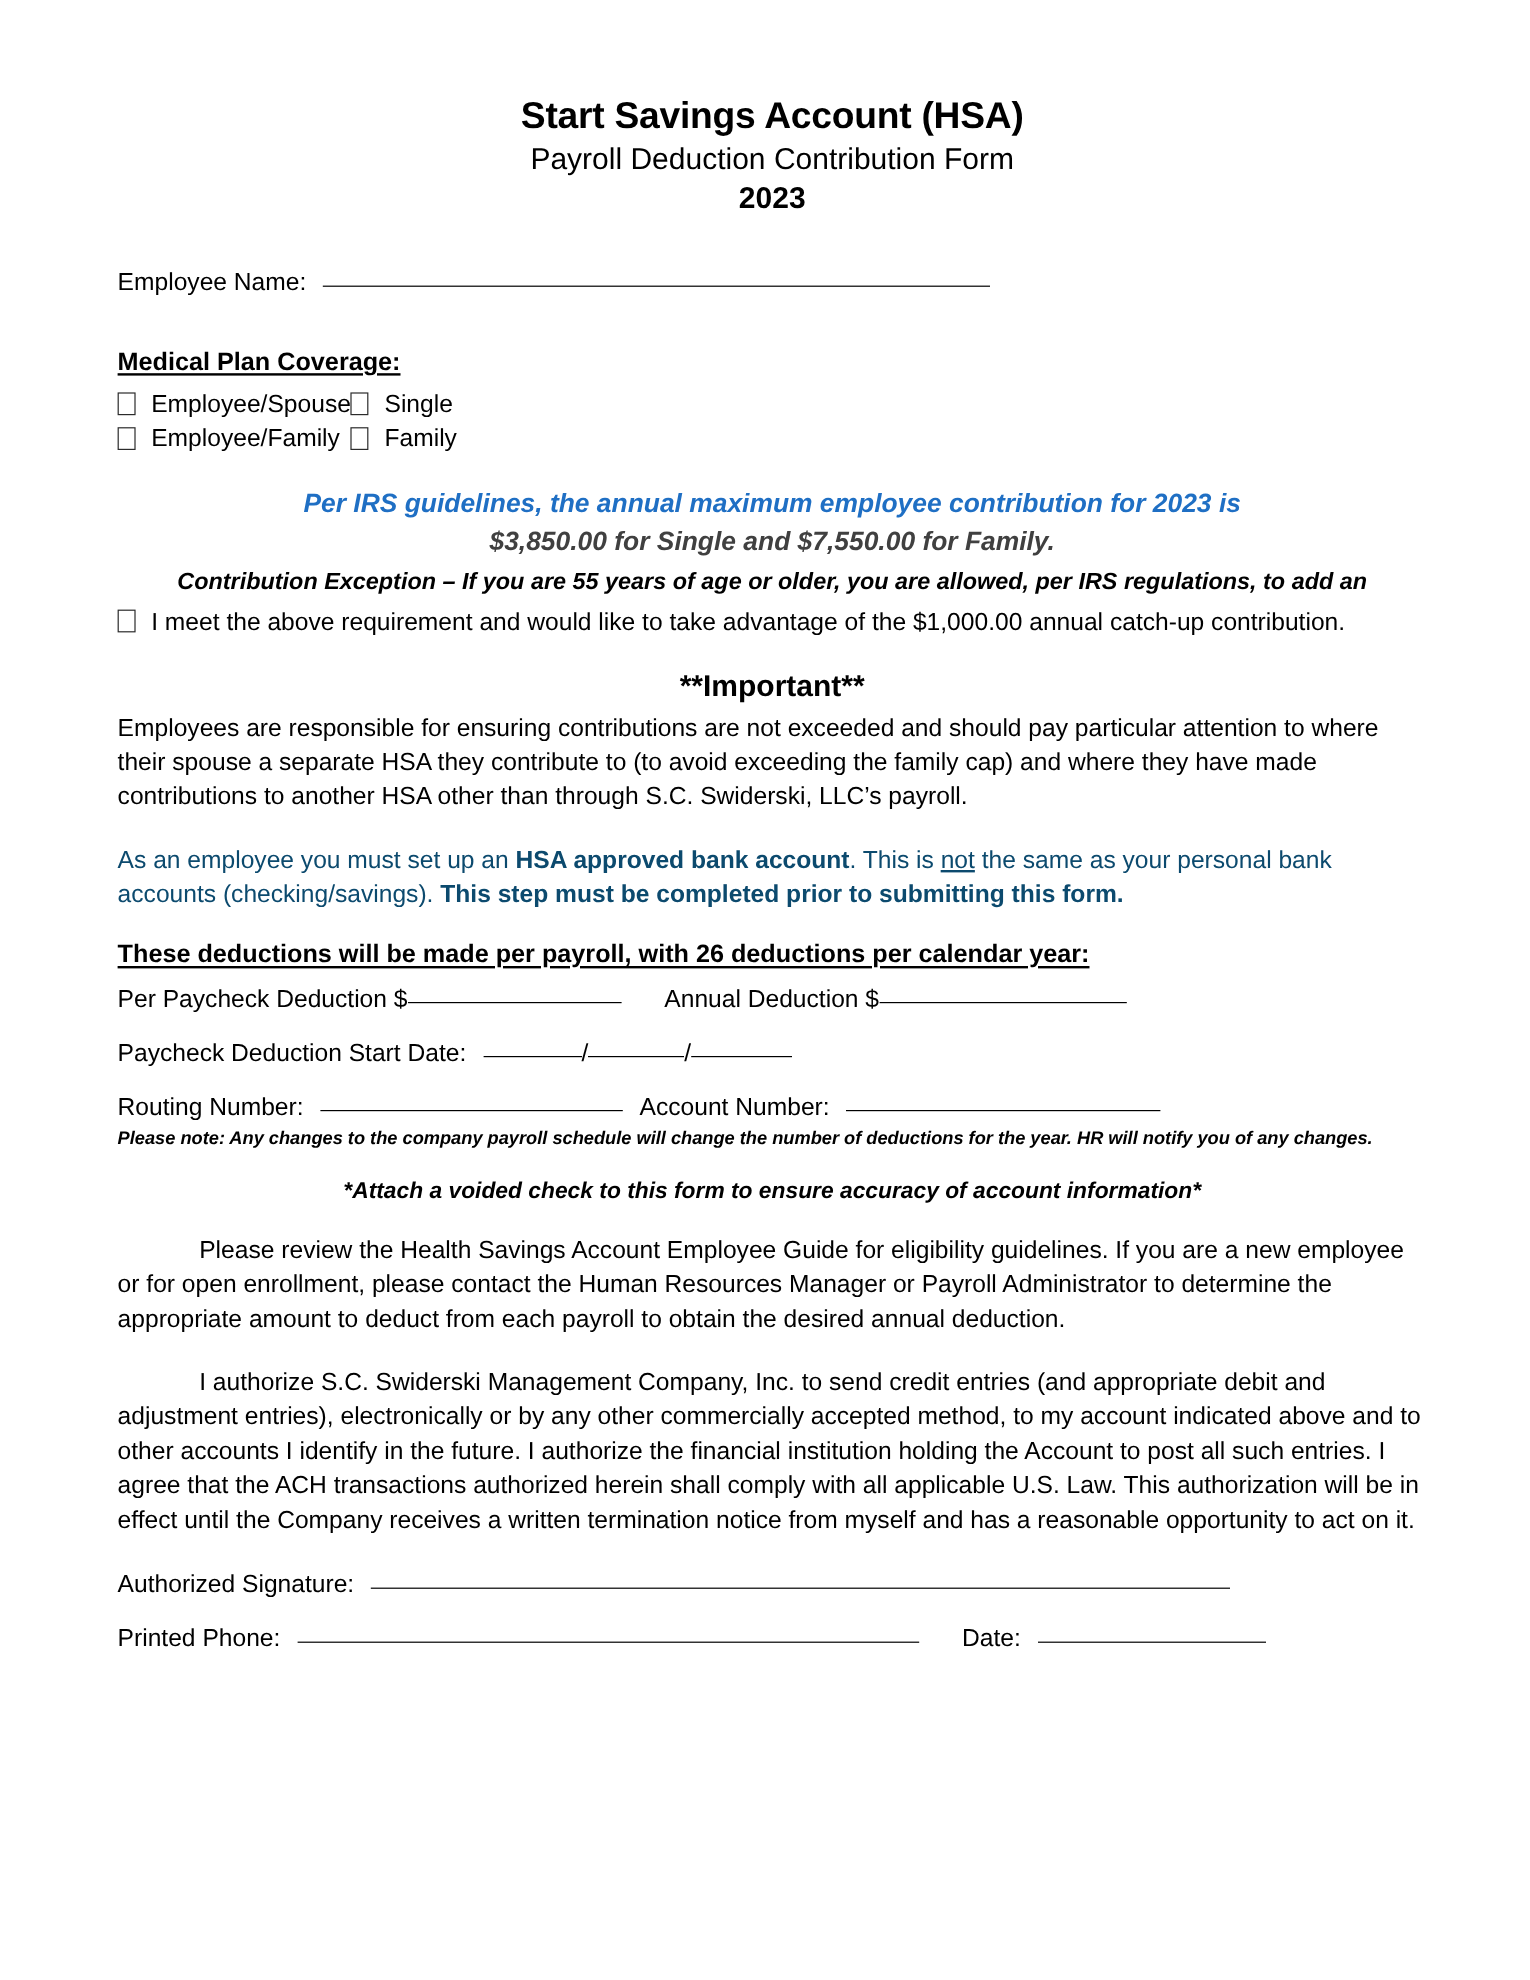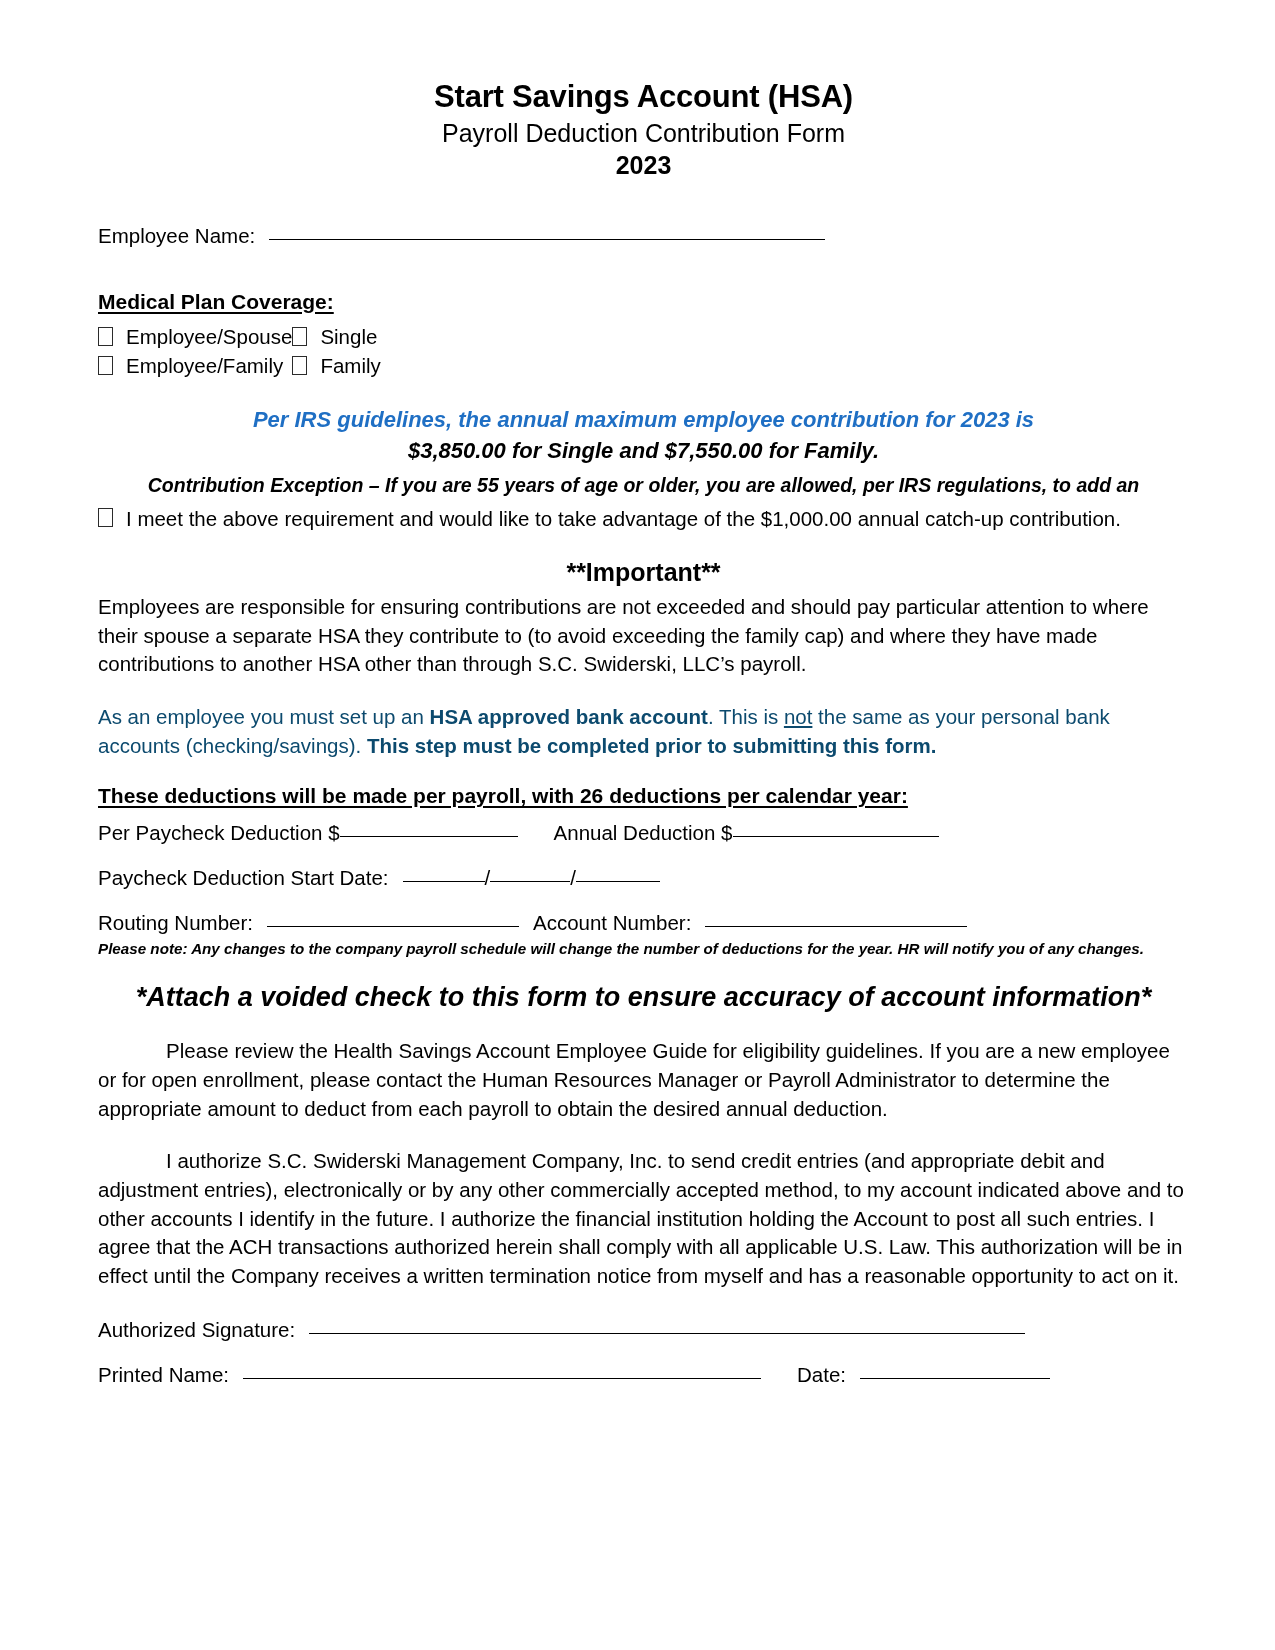--- a/index.html
+++ b/index.html
@@ -136,21 +136,21 @@
 
   .fineprint {
     font-size: 15.2px;
     font-weight: bold;
     font-style: italic;
     line-height: 1.3;
     margin: 0;
   }
   .attach-note {
     text-align: center;
-    font-size: 27px;
+    font-size: 19px;
     font-weight: bold;
     font-style: italic;
     margin: 0;
   }
   .indent { text-indent: 68px; }
   .para { font-size: 20.5px; line-height: 1.4; margin: 0; }
 </style>
 </head>
 <body>
 
@@ -196,21 +196,21 @@
       <div class="cb-item">
         <span class="cb-box"></span>
         <span>Family</span>
       </div>
     </div>
   </div>
 
   <div class="spacer-md"></div>
 
   <div class="irs-note" style="color:#1F6FC4;">Per IRS guidelines, the annual maximum employee contribution for 2023 is</div>
-  <div class="irs-note" style="color:#000000;">$3,850.00 for Single and $7,550.00 for Family.</div>
+  <div class="irs-note" style="color:#404040;">$3,850.00 for Single and $7,550.00 for Family.</div>
 
   <div style="height:6px;"></div>
 
   <div class="exception-note">Contribution Exception – If you are 55 years of age or older, you are allowed, per IRS regulations, to add an</div>
 
   <div style="height:6px;"></div>
 
   <div class="catchup-row">
     <span class="cb-box"></span>
     <span>I meet the above requirement and would like to take advantage of the $1,000.00 annual catch-up contribution.</span>
@@ -284,21 +284,21 @@
 
   <div class="field-row">
     <span class="field-label">Authorized Signature:</span>
     <span class="gap-sm"></span>
     <span class="rule" style="width:716px;"></span>
   </div>
 
   <div class="spacer-sm"></div>
 
   <div class="field-row">
-    <span class="field-label">Printed Name:</span>
+    <span class="field-label">Printed Phone:</span>
     <span class="gap-sm"></span>
     <span class="rule" style="width:518px;"></span>
     <span class="gap-md"></span>
     <span class="field-label">Date:</span>
     <span class="gap-sm"></span>
     <span class="rule" style="width:190px;"></span>
   </div>
 
 </div>
 

